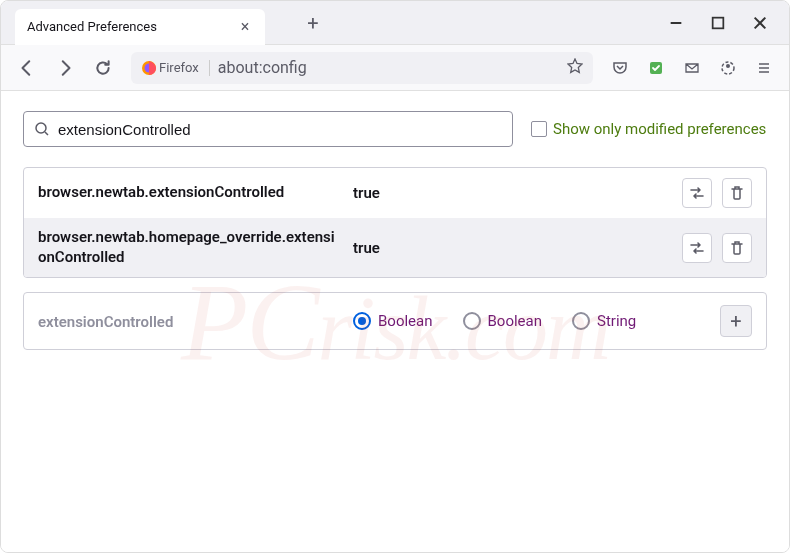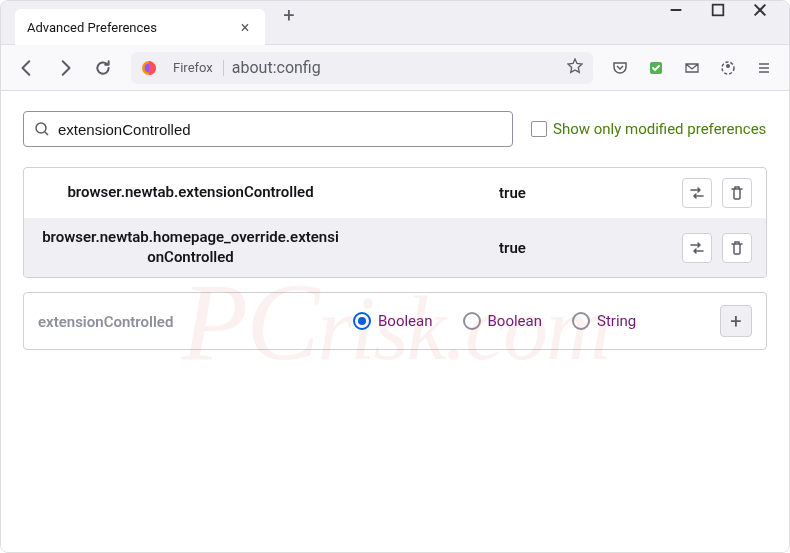--- a/index.html
+++ b/index.html
@@ -1,47 +1,47 @@
 <!DOCTYPE html>
 <html><head>
   <meta charset="utf-8">
   <style>
     * { box-sizing: border-box; margin: 0; padding: 0; }
     body { font-family: -apple-system, BlinkMacSystemFont, "Segoe UI", Roboto, sans-serif; background: #fff; width: 790px; height: 553px; overflow: hidden; position: relative; }
     
     .window { width: 100%; height: 100%; border: 1px solid #ddd; border-radius: 8px; background: #fff; display: flex; flex-direction: column; overflow: hidden; }
     
-    .titlebar { height: 44px; background: #f0f0f4; display: flex; align-items: flex-start; border-bottom: 1px solid #e0e0e0; }
+    .titlebar { height: 44px; background: #f0f0f4; display: flex; align-items: center; border-bottom: 1px solid #e0e0e0; gap: 24px; }
     .tab { background: #fff; height: 36px; margin-left: 14px; margin-top: 8px; border-radius: 6px 6px 0 0; display: flex; align-items: center; padding: 0 12px; gap: 80px; min-width: 200px; }
     .tab-title { font-size: 13px; color: #15141a; }
     .tab-close { width: 16px; height: 16px; display: flex; align-items: center; justify-content: center; cursor: pointer; color: #5b5b66; font-size: 16px; }
     .newtab-btn { width: 28px; height: 28px; margin-left: 10px; display: flex; align-items: center; justify-content: center; cursor: pointer; color: #5b5b66; font-size: 20px; }
     .titlebar-spacer { flex: 1; }
     .win-controls { display: flex; gap: 24px; padding-right: 20px; }
     .win-btn { width: 18px; height: 18px; display: flex; align-items: center; justify-content: center; cursor: pointer; color: #333; }
     
     .navbar { height: 46px; background: #f9f9fb; display: flex; align-items: center; padding: 0 10px; gap: 6px; border-bottom: 1px solid #e0e0e0; }
     .nav-btn { width: 32px; height: 32px; display: flex; align-items: center; justify-content: center; cursor: pointer; color: #5b5b66; border-radius: 4px; }
     .urlbar { flex: 1; height: 32px; background: #f0f0f4; border-radius: 6px; display: flex; align-items: center; padding: 0 10px; gap: 8px; margin: 0 6px; }
-    .urlbar-identity { display: flex; align-items: center; gap: 16px; font-size: 13px; color: #5b5b66; padding-right: 10px; border-right: 1px solid #ccc; }
+    .urlbar-identity { display: flex; align-items: center; gap: 2px; font-size: 13px; color: #5b5b66; padding-right: 10px; border-right: 1px solid #ccc; }
     .ff-icon { width: 16px; height: 16px; }
     .url-text { font-size: 16px; color: #5b5b66; flex: 1; }
     .url-star { color: #5b5b66; cursor: pointer; }
     .toolbar-icon { width: 30px; height: 30px; display: flex; align-items: center; justify-content: center; cursor: pointer; color: #5b5b66; }
     
     .content { flex: 1; padding: 20px 22px; background: #fff; position: relative; }
     
     .search-row { display: flex; align-items: center; gap: 18px; margin-bottom: 20px; }
     .search-box { flex: 1; height: 36px; border: 1px solid #8f8f9d; border-radius: 4px; display: flex; align-items: center; padding: 0 10px; gap: 8px; max-width: 490px; }
     .search-box input { border: none; outline: none; font-size: 15px; flex: 1; color: #15141a; background: transparent; }
     .checkbox-wrap { display: flex; align-items: center; gap: 6px; font-size: 15px; color: #4d7c0f; cursor: pointer; }
     .checkbox-box { width: 16px; height: 16px; border: 1px solid #8f8f9d; border-radius: 2px; }
     
     .pref-table { border: 1px solid #cfcfd8; border-radius: 4px; overflow: hidden; }
-    .pref-row { display: flex; align-items: center; padding: 10px 14px; min-height: 48px; gap: 10px; text-align: center; }
+    .pref-row { display: flex; align-items: center; padding: 10px 14px; min-height: 48px; gap: 10px; }
     .pref-row.striped { background: #f0f0f4; }
     .pref-name { font-size: 15px; font-weight: 600; color: #15141a; width: 305px; word-break: break-word; line-height: 1.3; }
     .pref-value { font-size: 15px; font-weight: 600; color: #15141a; flex: 1; }
     .pref-actions { display: flex; gap: 10px; }
     .action-btn { width: 30px; height: 30px; border: 1px solid #cfcfd8; border-radius: 4px; background: #fff; display: flex; align-items: center; justify-content: center; cursor: pointer; color: #5b5b66; }
     
     .new-pref { margin-top: 14px; border: 1px solid #cfcfd8; border-radius: 4px; }
     .new-pref-row { display: flex; align-items: center; padding: 12px 14px; gap: 10px; }
     .new-pref-name-wrap { width: 305px; }
     .new-pref-name { font-size: 15px; font-weight: 600; color: #8f8f9d; }

